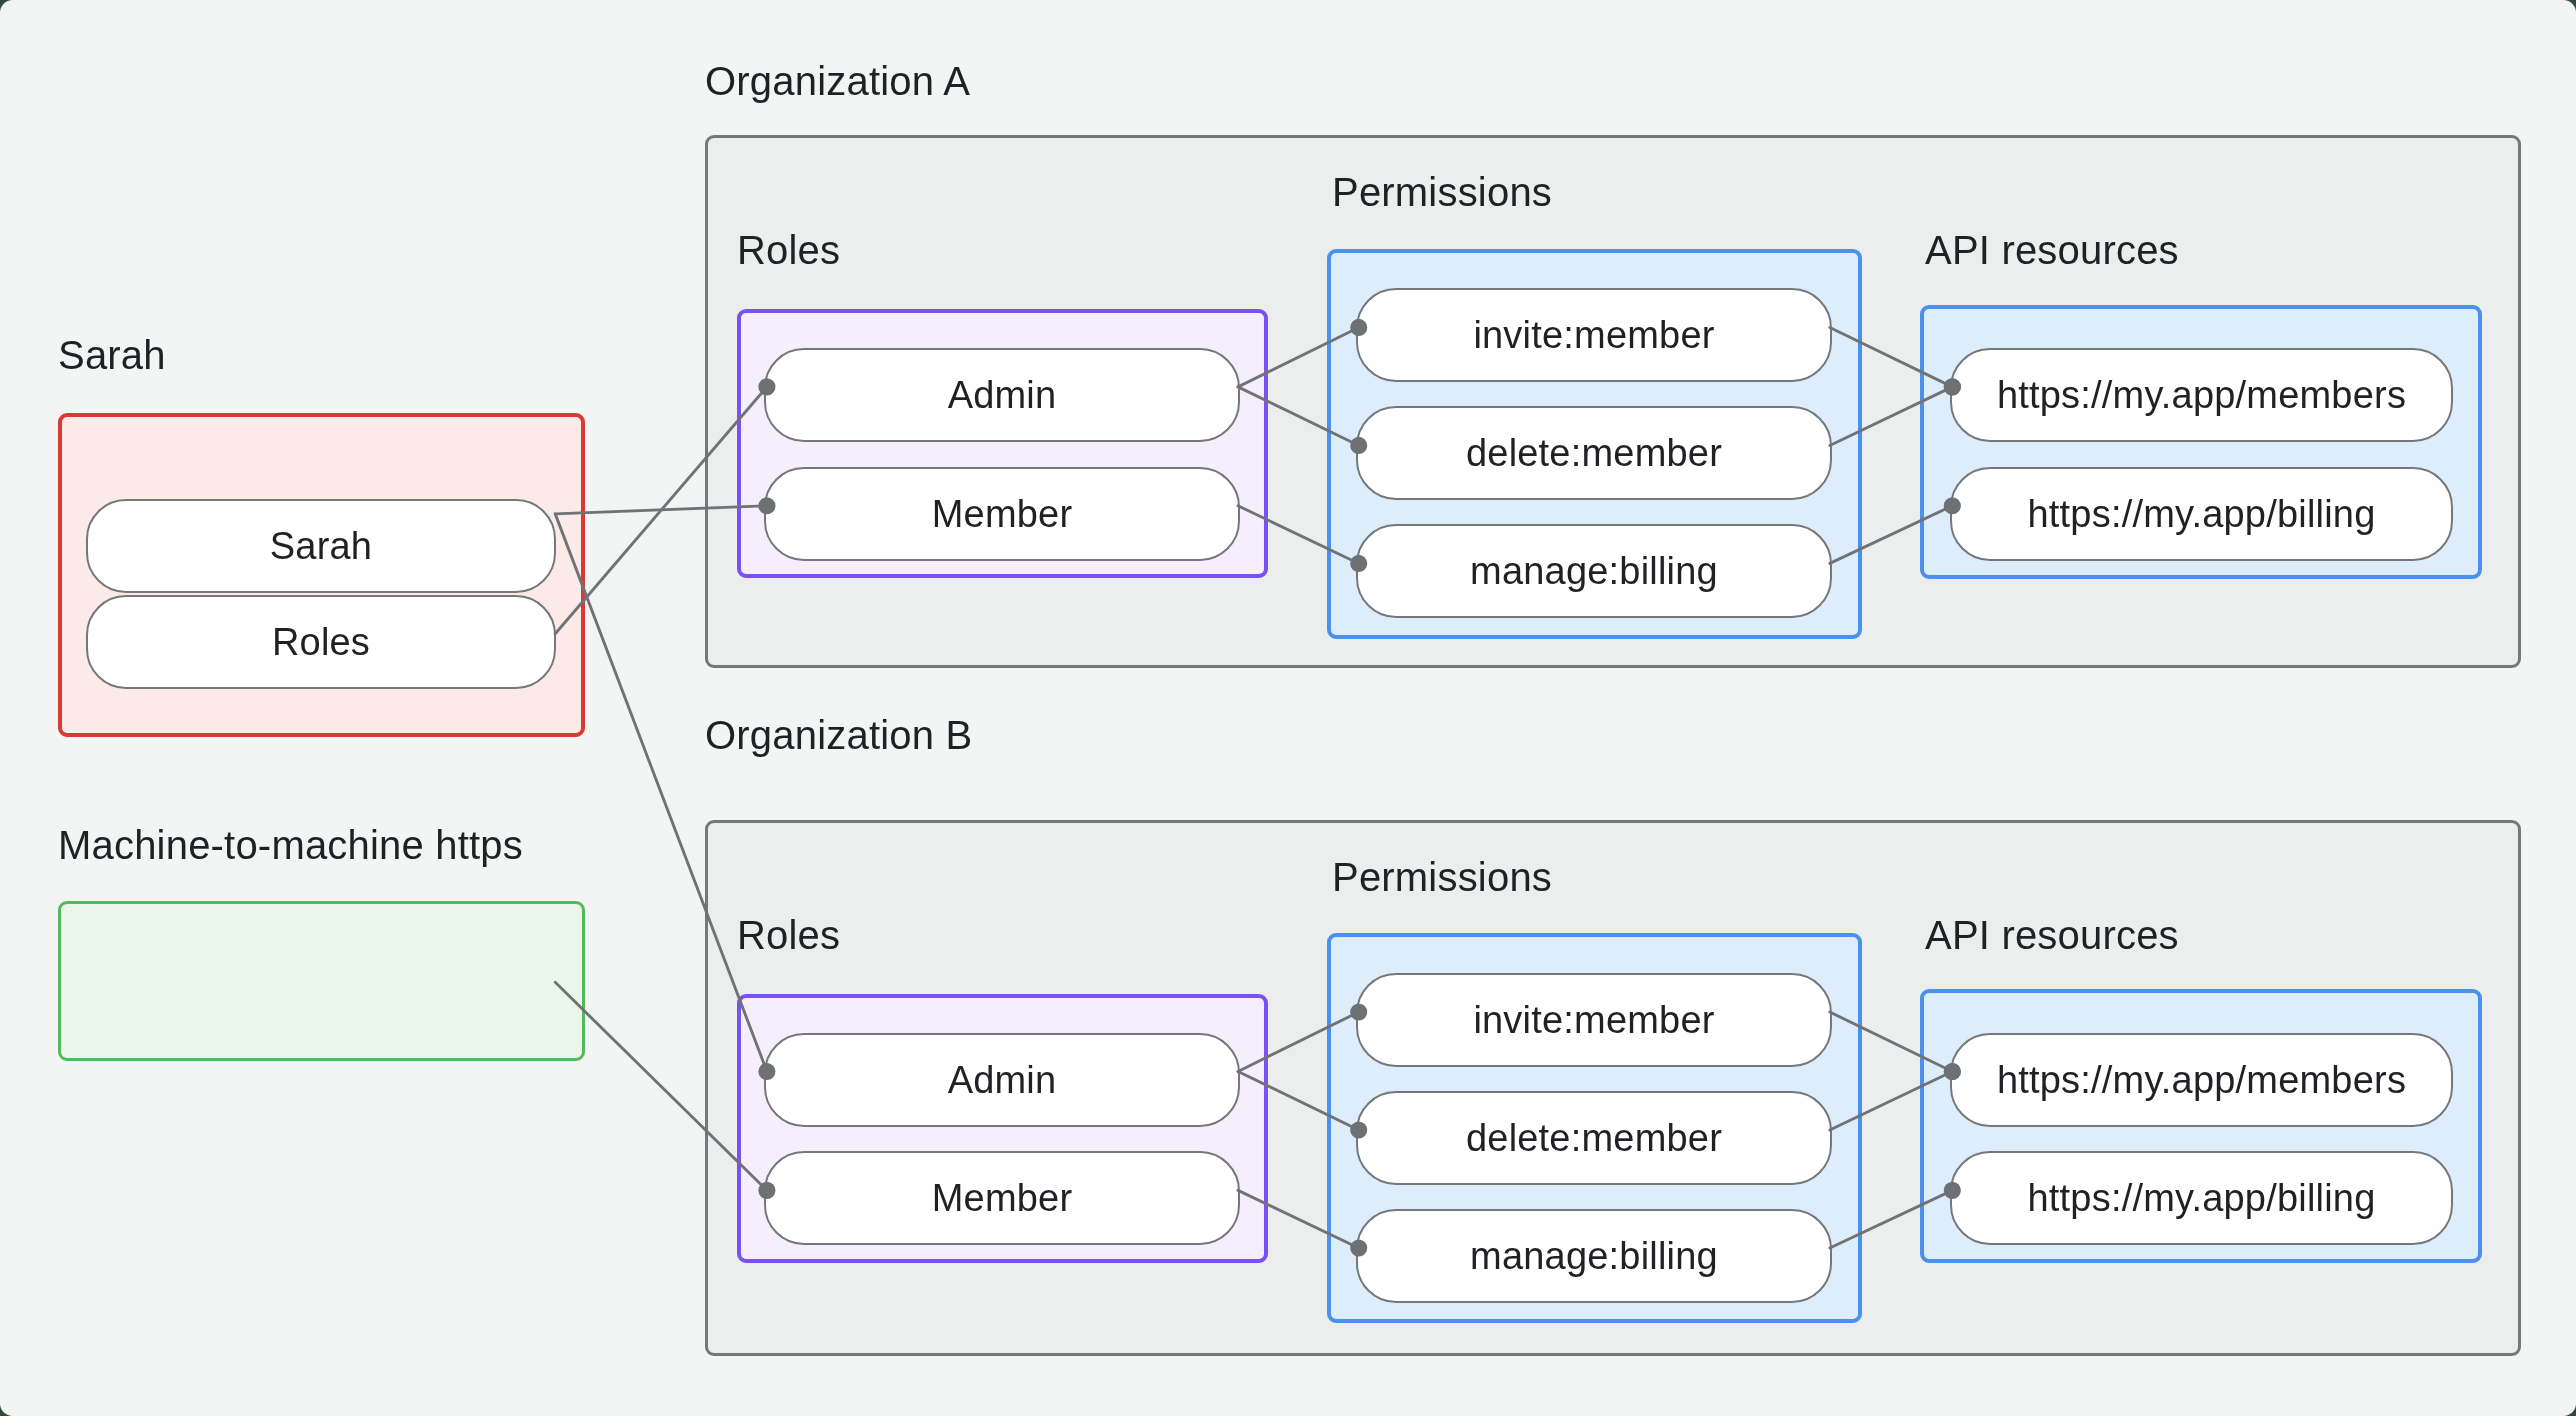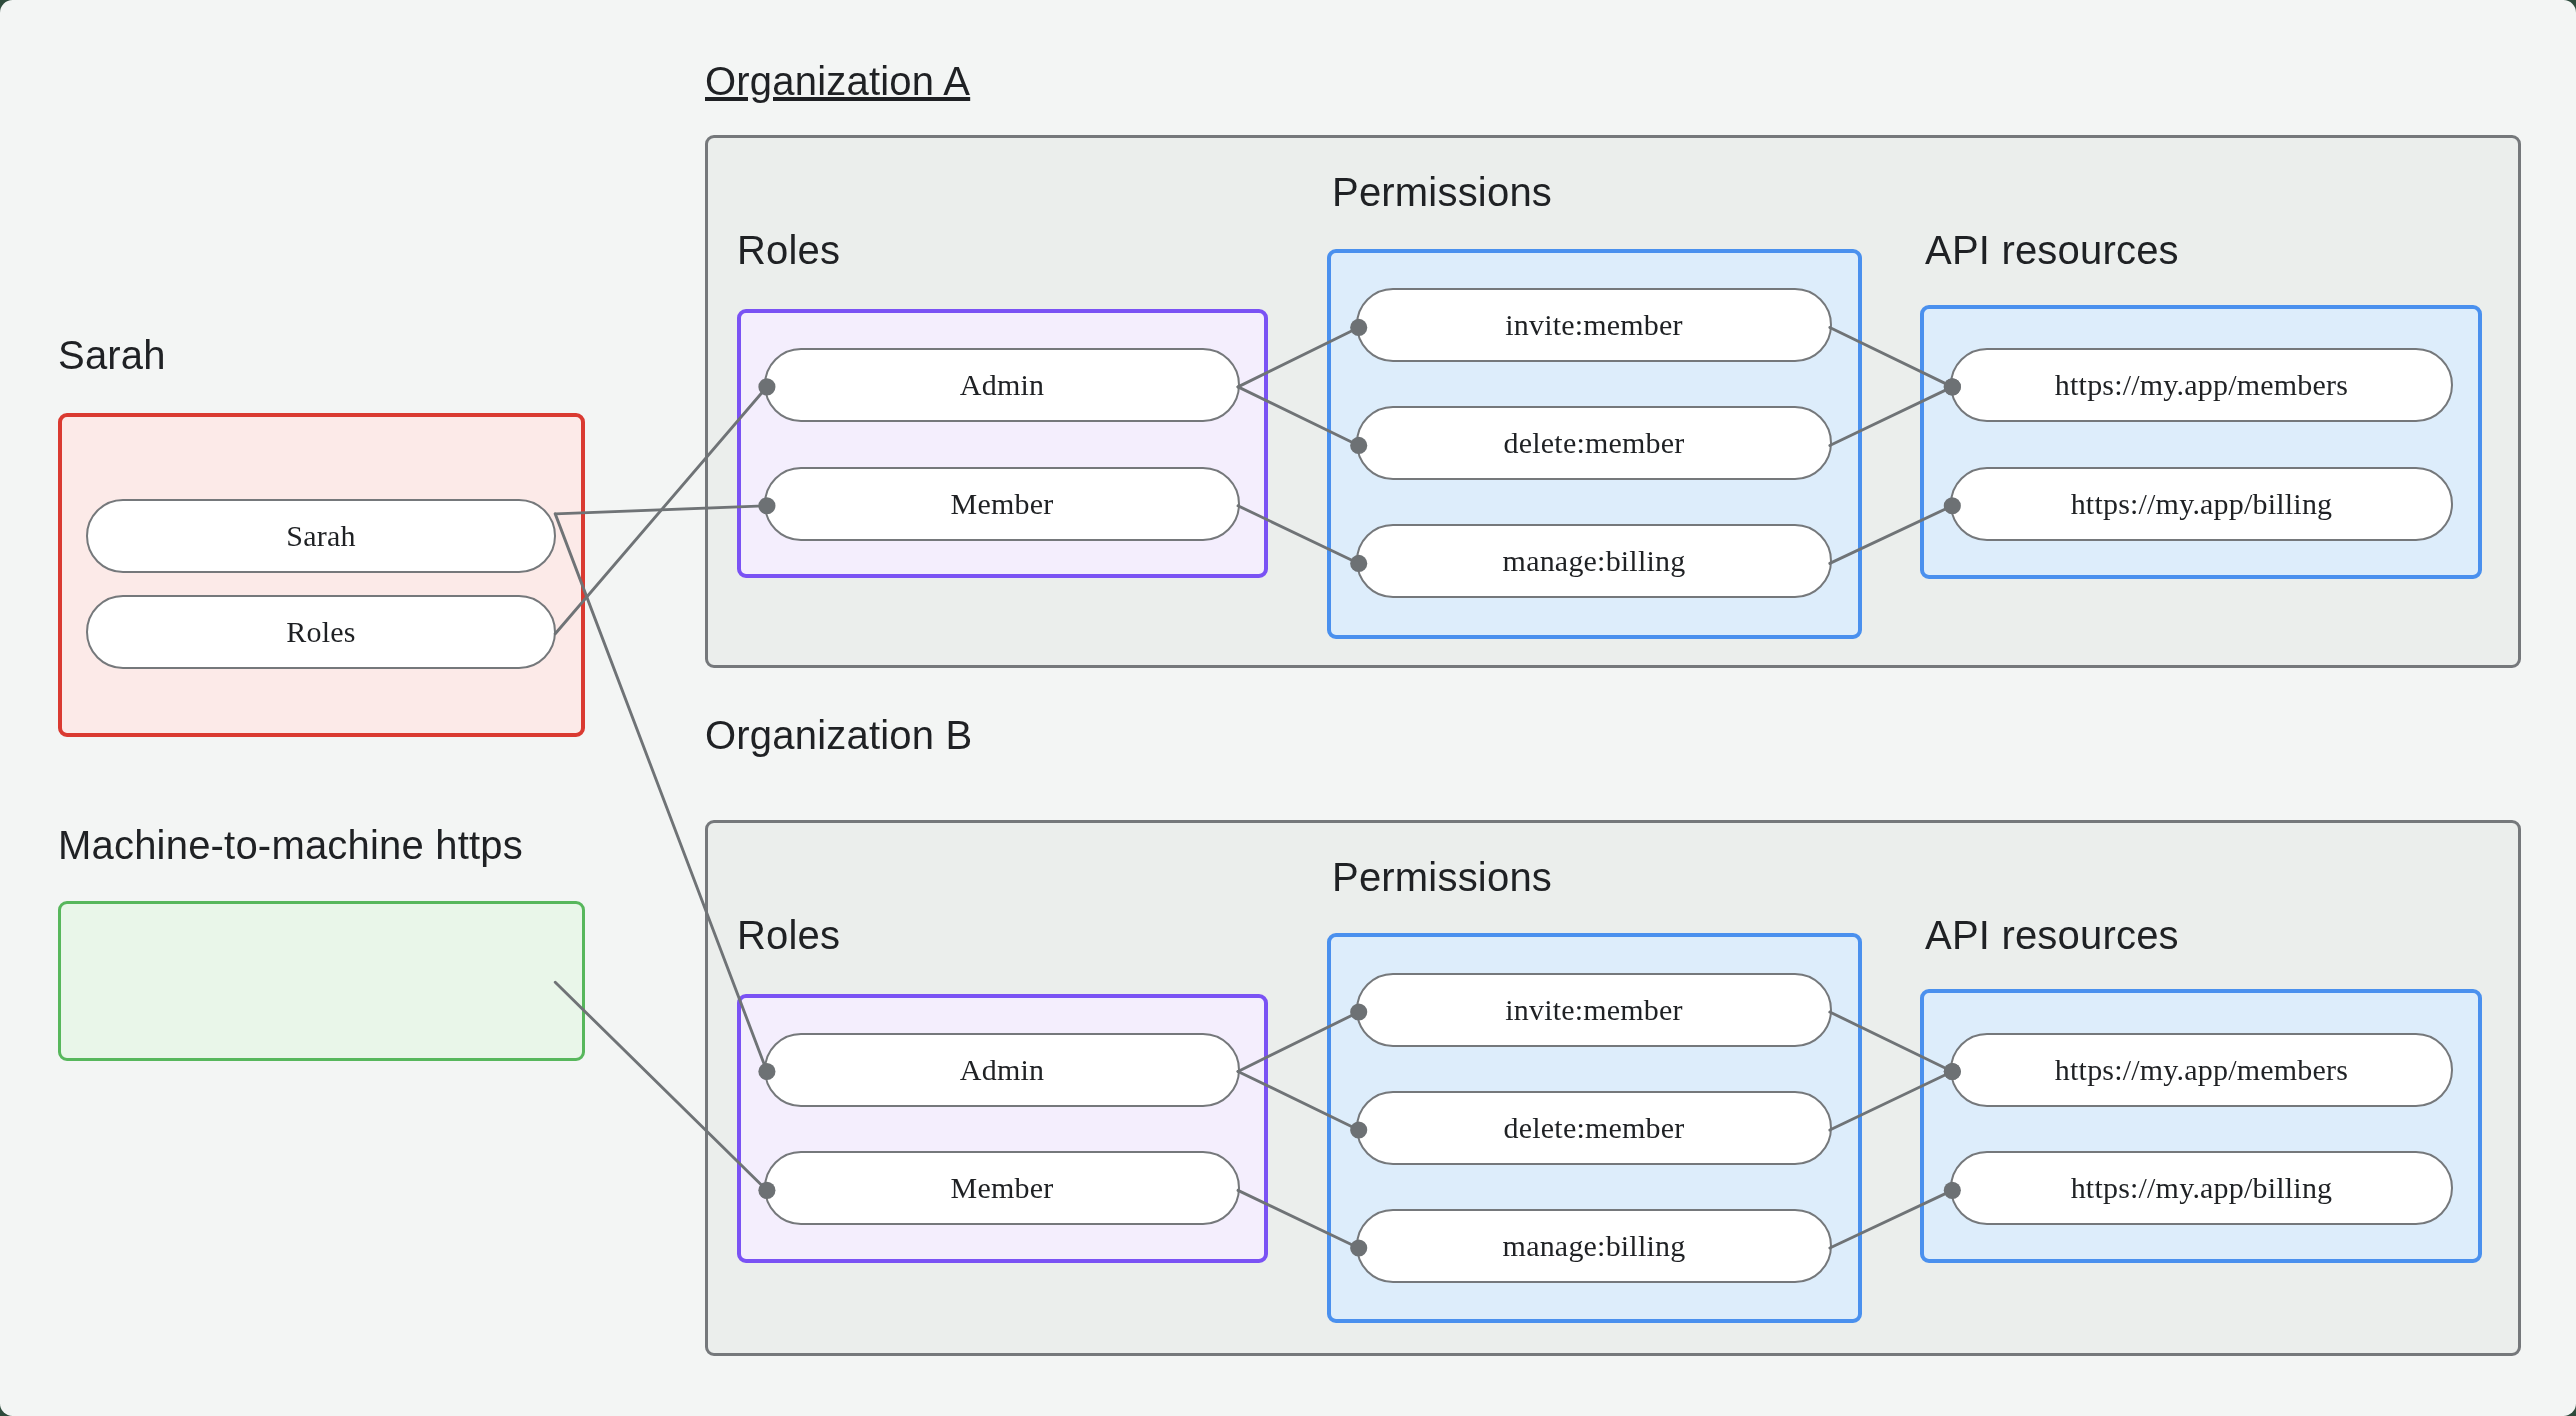--- a/index.html
+++ b/index.html
@@ -24,32 +24,32 @@
   #box-org-a{left:705px;top:135px;width:1816px;height:533px;background:var(--org-box-bg);border:3.2px solid var(--org-box-border);}
   #box-org-b{left:705px;top:820px;width:1816px;height:536px;background:var(--org-box-bg);border:3.2px solid var(--org-box-border);}
   #box-roles-a{left:737px;top:309px;width:531px;height:269px;background:var(--roles-box-bg);border:4px solid var(--roles-box-border);}
   #box-roles-b{left:737px;top:994px;width:531px;height:269px;background:var(--roles-box-bg);border:4px solid var(--roles-box-border);}
   #box-permissions-a{left:1327px;top:249px;width:535px;height:390px;background:var(--permissions-box-bg);border:4px solid var(--permissions-box-border);}
   #box-permissions-b{left:1327px;top:933px;width:535px;height:390px;background:var(--permissions-box-bg);border:4px solid var(--permissions-box-border);}
   #box-api-a{left:1920px;top:305px;width:562px;height:274px;background:var(--api-box-bg);border:4px solid var(--api-box-border);}
   #box-api-b{left:1920px;top:989px;width:562px;height:274px;background:var(--api-box-bg);border:4px solid var(--api-box-border);}
   #label-users{left:58px;top:332px;}
   #label-m2m{left:58px;top:822px;}
-  #label-org-a{left:705px;top:58px;text-decoration:underline;}
+  #label-org-a{left:705px;top:58px;}
   #label-org-b{left:705px;top:712px;}
   #label-roles-a{left:737px;top:227px;}
   #label-roles-b{left:737px;top:912px;}
   #label-permissions-a{left:1332px;top:169px;}
   #label-permissions-b{left:1332px;top:854px;}
   #label-api-a{left:1925px;top:227px;}
   #label-api-b{left:1925px;top:912px;}
-  .pill{position:absolute;box-sizing:border-box;height:74px;background:var(--pill-bg);
+  .pill{position:absolute;box-sizing:border-box;height:94px;background:var(--pill-bg);
         border:2.7px solid var(--pill-border);border-radius:40px;
         display:flex;align-items:center;justify-content:center;
-        font-size:30px;color:var(--text);letter-spacing:0.2px;white-space:nowrap;font-family:Liberation Serif, serif;}
+        font-size:38px;color:var(--text);letter-spacing:0.2px;white-space:nowrap;}
   #node-sarah{left:86px;top:475px;width:470px;margin-top:24px;}
   #node-john{left:86px;top:595px;width:470px;}
   #node-m2m-app{left:86px;top:943px;width:470px;}
   #node-a-admin{left:764px;top:348px;width:476px;}
   #node-a-member{left:764px;top:467px;width:476px;}
   #node-a-invite{left:1356px;top:288px;width:476px;}
   #node-a-delete{left:1356px;top:406px;width:476px;}
   #node-a-manage{left:1356px;top:524px;width:476px;}
   #node-a-members{left:1950px;top:348px;width:503px;}
   #node-a-billing{left:1950px;top:467px;width:503px;}

